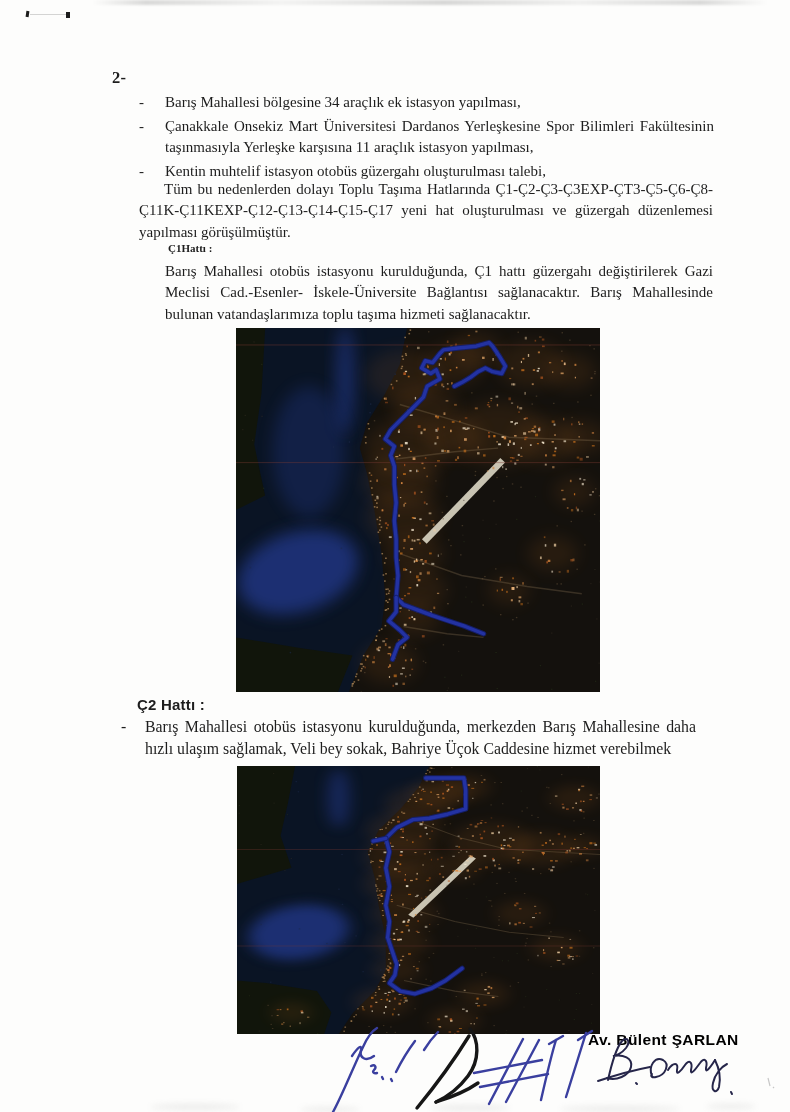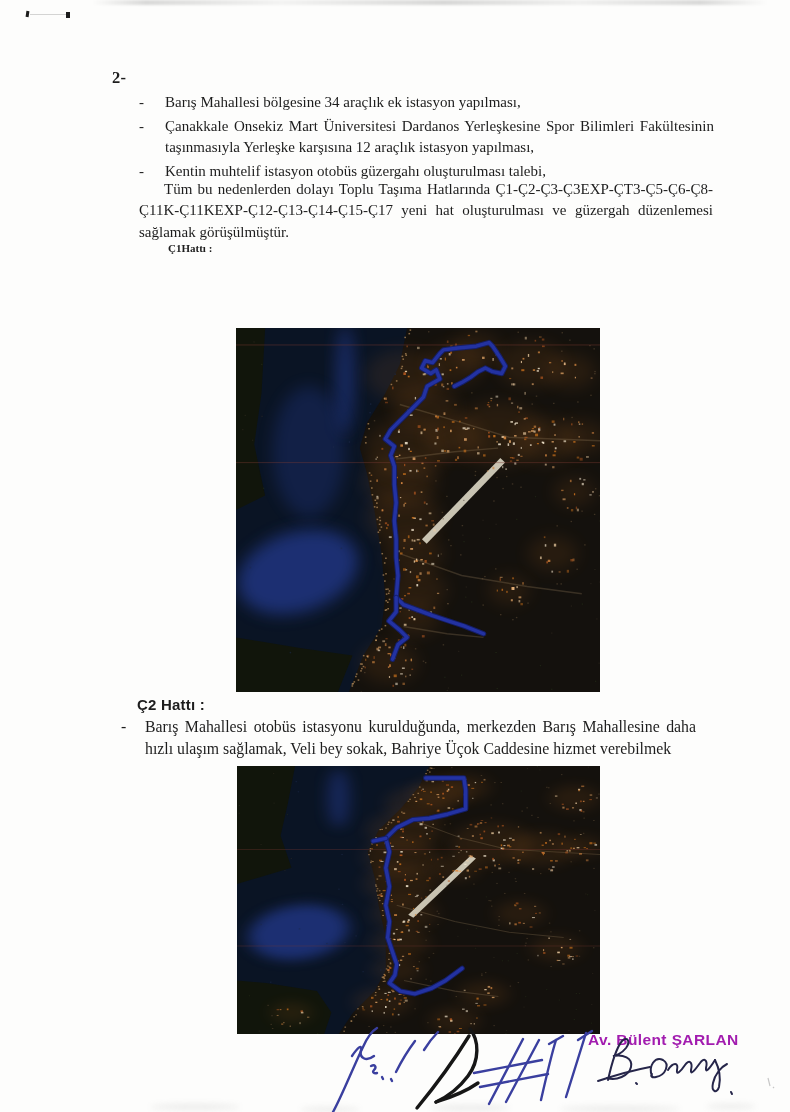--- a/index.html
+++ b/index.html
@@ -28,21 +28,21 @@
   .c1title{left:168px;top:242px;font-weight:bold;font-size:11px;}
   .c1body{left:165px;top:261px;width:548px;}
   .c2title{left:137px;top:696px;font-weight:bold;font-size:15px;font-family:Liberation Sans, sans-serif;letter-spacing:.2px;}
   .c2bullet{left:121px;top:716px;width:575px;display:flex;font-size:15.8px;line-height:21.6px;}
   .c2bullet .dash{width:24px;}
   .map{position:absolute;background:#0d0b09;}
   .map svg{position:absolute;left:0;top:0;width:100%;height:100%;}
   .map1{left:236px;top:328px;width:364px;height:364px;}
   .map2{left:237px;top:766px;width:363px;height:268px;}
   .signame{left:588px;top:1031px;font-family:"Liberation Sans",sans-serif;
-    font-weight:bold;font-size:15.5px;color:#a21caf;letter-spacing:.4px;z-index:3;}
+    font-weight:bold;font-size:15.5px;color:#000000;letter-spacing:.4px;z-index:3;}
   .sigsvg{position:absolute;left:0;top:0;z-index:5;pointer-events:none;}
 </style>
 </head>
 <body>
 
 <div class="page">
 
   <div class="topband"></div>
   <div class="speck" style="left:26px;top:11px;width:3px;height:6px;transform:rotate(8deg);"></div>
   <div class="speck" style="left:66px;top:12px;width:4px;height:6px;"></div>
@@ -52,31 +52,32 @@
     <span class="no">2-</span>
   </div>
 
   <div class="abs bullets body-text">
     <div class="li">
       <span class="dash">-</span>
       <span class="btext">Barış Mahallesi bölgesine 34 araçlık ek istasyon yapılması,</span>
     </div>
     <div class="li">
       <span class="dash">-</span>
-      <span class="btext">Çanakkale Onsekiz Mart Üniversitesi Dardanos Yerleşkesine Spor Bilimleri Fakültesinin taşınmasıyla Yerleşke karşısına 12 araçlık istasyon yapılması,</span>
+      <span class="btext">Çanakkale Onsekiz Mart Üniversitesi Dardanos Yerleşkesine Spor Bilimleri Fakültesinin taşınmasıyla Yerleşke karşısına 11 araçlık istasyon yapılması,</span>
     </div>
     <div class="li">
       <span class="dash">-</span>
       <span class="btext">Kentin muhtelif istasyon otobüs güzergahı oluşturulması talebi,</span>
     </div>
   </div>
 
-  <div class="abs summary body-text justify">Tüm bu nedenlerden dolayı Toplu Taşıma Hatlarında Ç1-Ç2-Ç3-Ç3EXP-ÇT3-Ç5-Ç6-Ç8-Ç11K-Ç11KEXP-Ç12-Ç13-Ç14-Ç15-Ç17 yeni hat oluşturulması ve güzergah düzenlemesi sağlamak görüşülmüştür.</div>
+  <div class="abs summary body-text justify">Tüm bu nedenlerden dolayı Toplu Taşıma Hatlarında Ç1-Ç2-Ç3-Ç3EXP-ÇT3-Ç5-Ç6-Ç8-Ç11K-Ç11KEXP-Ç12-Ç13-Ç14-Ç15-Ç17 yeni hat oluşturulması ve güzergah düzenlemesi yapılması görüşülmüştür.</div>
 
   <div class="abs c1title">Ç1Hattı :</div>
+  <div class="abs c1body body-text justify">Barış Mahallesi otobüs istasyonu kurulduğunda, Ç1 hattı güzergahı değiştirilerek Gazi Meclisi Cad.-Esenler- İskele-Üniversite Bağlantısı sağlanacaktır. Barış Mahallesinde bulunan vatandaşlarımıza toplu taşıma hizmeti sağlanacaktır.</div>
 
   <div class="map map1" id="map1">
       <svg viewBox="0 0 100 100" preserveAspectRatio="none">
         <defs>
           <filter id="map1b" x="-60%" y="-60%" width="220%" height="220%">
             <feGaussianBlur stdDeviation="2.2"></feGaussianBlur>
           </filter>
         </defs>
         <rect x="0" y="0" width="100" height="100" fill="#14110d"></rect>
         <polygon points="0,0 47,0 45,10 41,18 36,26 34,33 36,40 38,50 40,62 41,74 40,82 35,90 31,100 0,100" fill="#0a1424"></polygon>

